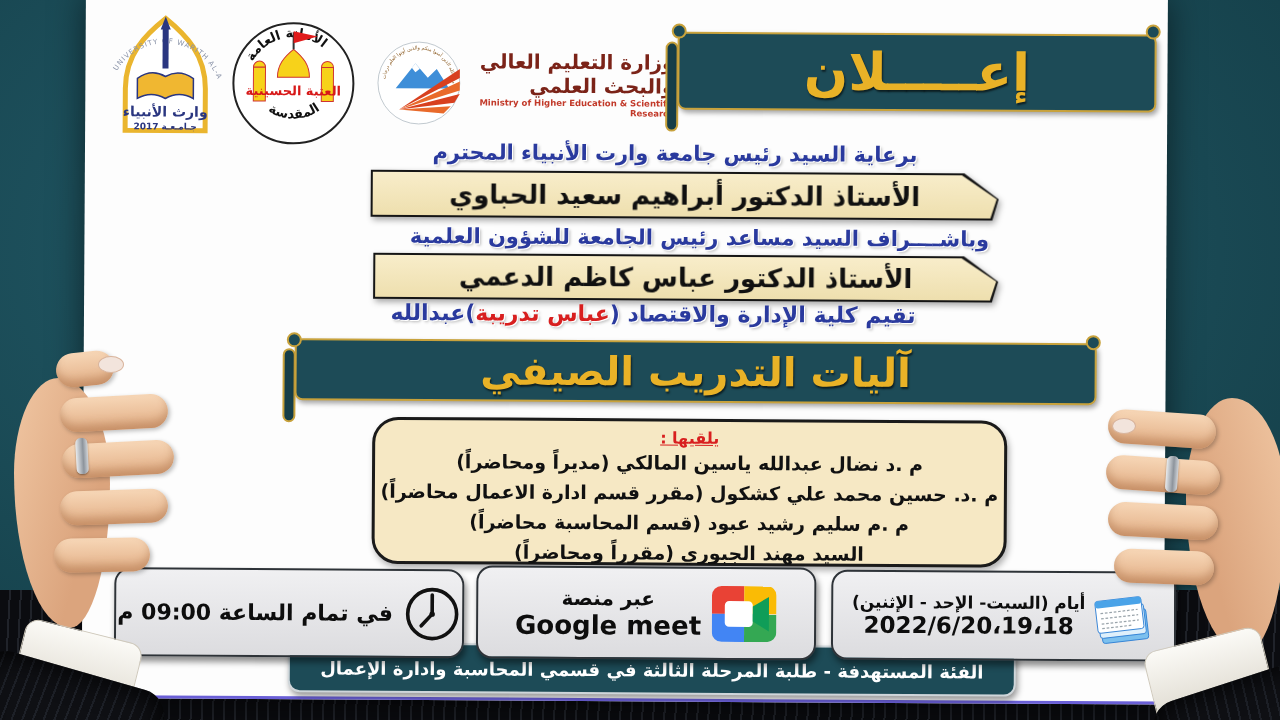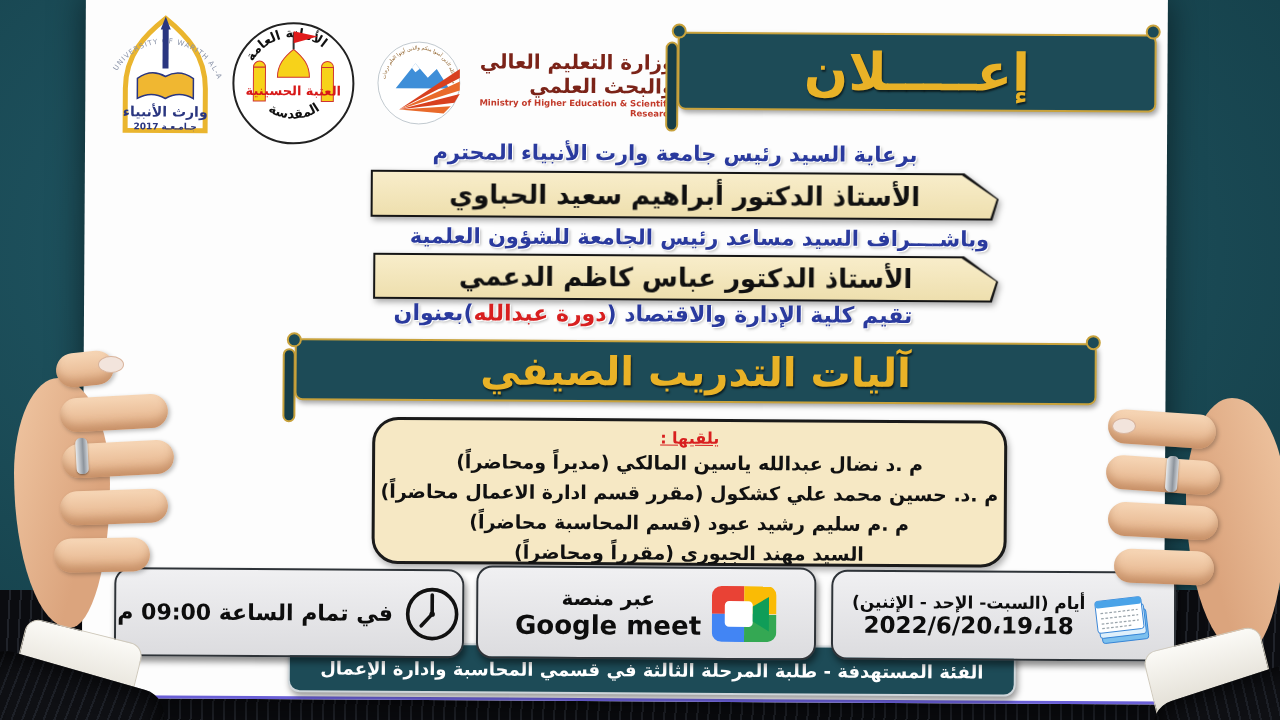--- a/index.html
+++ b/index.html
@@ -132,21 +132,21 @@
   </div>
 
   <div class="abs blue-line" style="left:304px;top:238px;width:622px;font-size:21px">وباشــــراف السيد مساعد رئيس الجامعة للشؤون العلمية</div>
 
   <div class="abs ribbon" style="left:289px;top:267px;width:625px;height:46px">
     <div class="outer"></div>
     <div class="inner" style="font-size:26px">الأستاذ الدكتور عباس كاظم الدعمي</div>
   </div>
 
   <div class="abs blue-line" style="left:214px;top:314px;width:710px;font-size:22px">
-    <span>تقيم كلية الإدارة والاقتصاد (</span><span class="red-seg">دورة عبدالله</span><span>)بعنوان</span>
+    <span>تقيم كلية الإدارة والاقتصاد (</span><span class="red-seg">عباس تدريبة</span><span>)عبدالله</span>
   </div>
 
   <div class="abs" style="left:199px;top:347px;width:820px;height:80px">
     <div class="roll"></div>
     <div class="scroll-main">
       <span class="gold-text" style="font-size:40px">آليات التدريب الصيفي</span>
     </div>
     <div class="curl" style="left:4px;top:0"></div>
     <div class="curl" style="right:2px;top:-2px"></div>
   </div>

